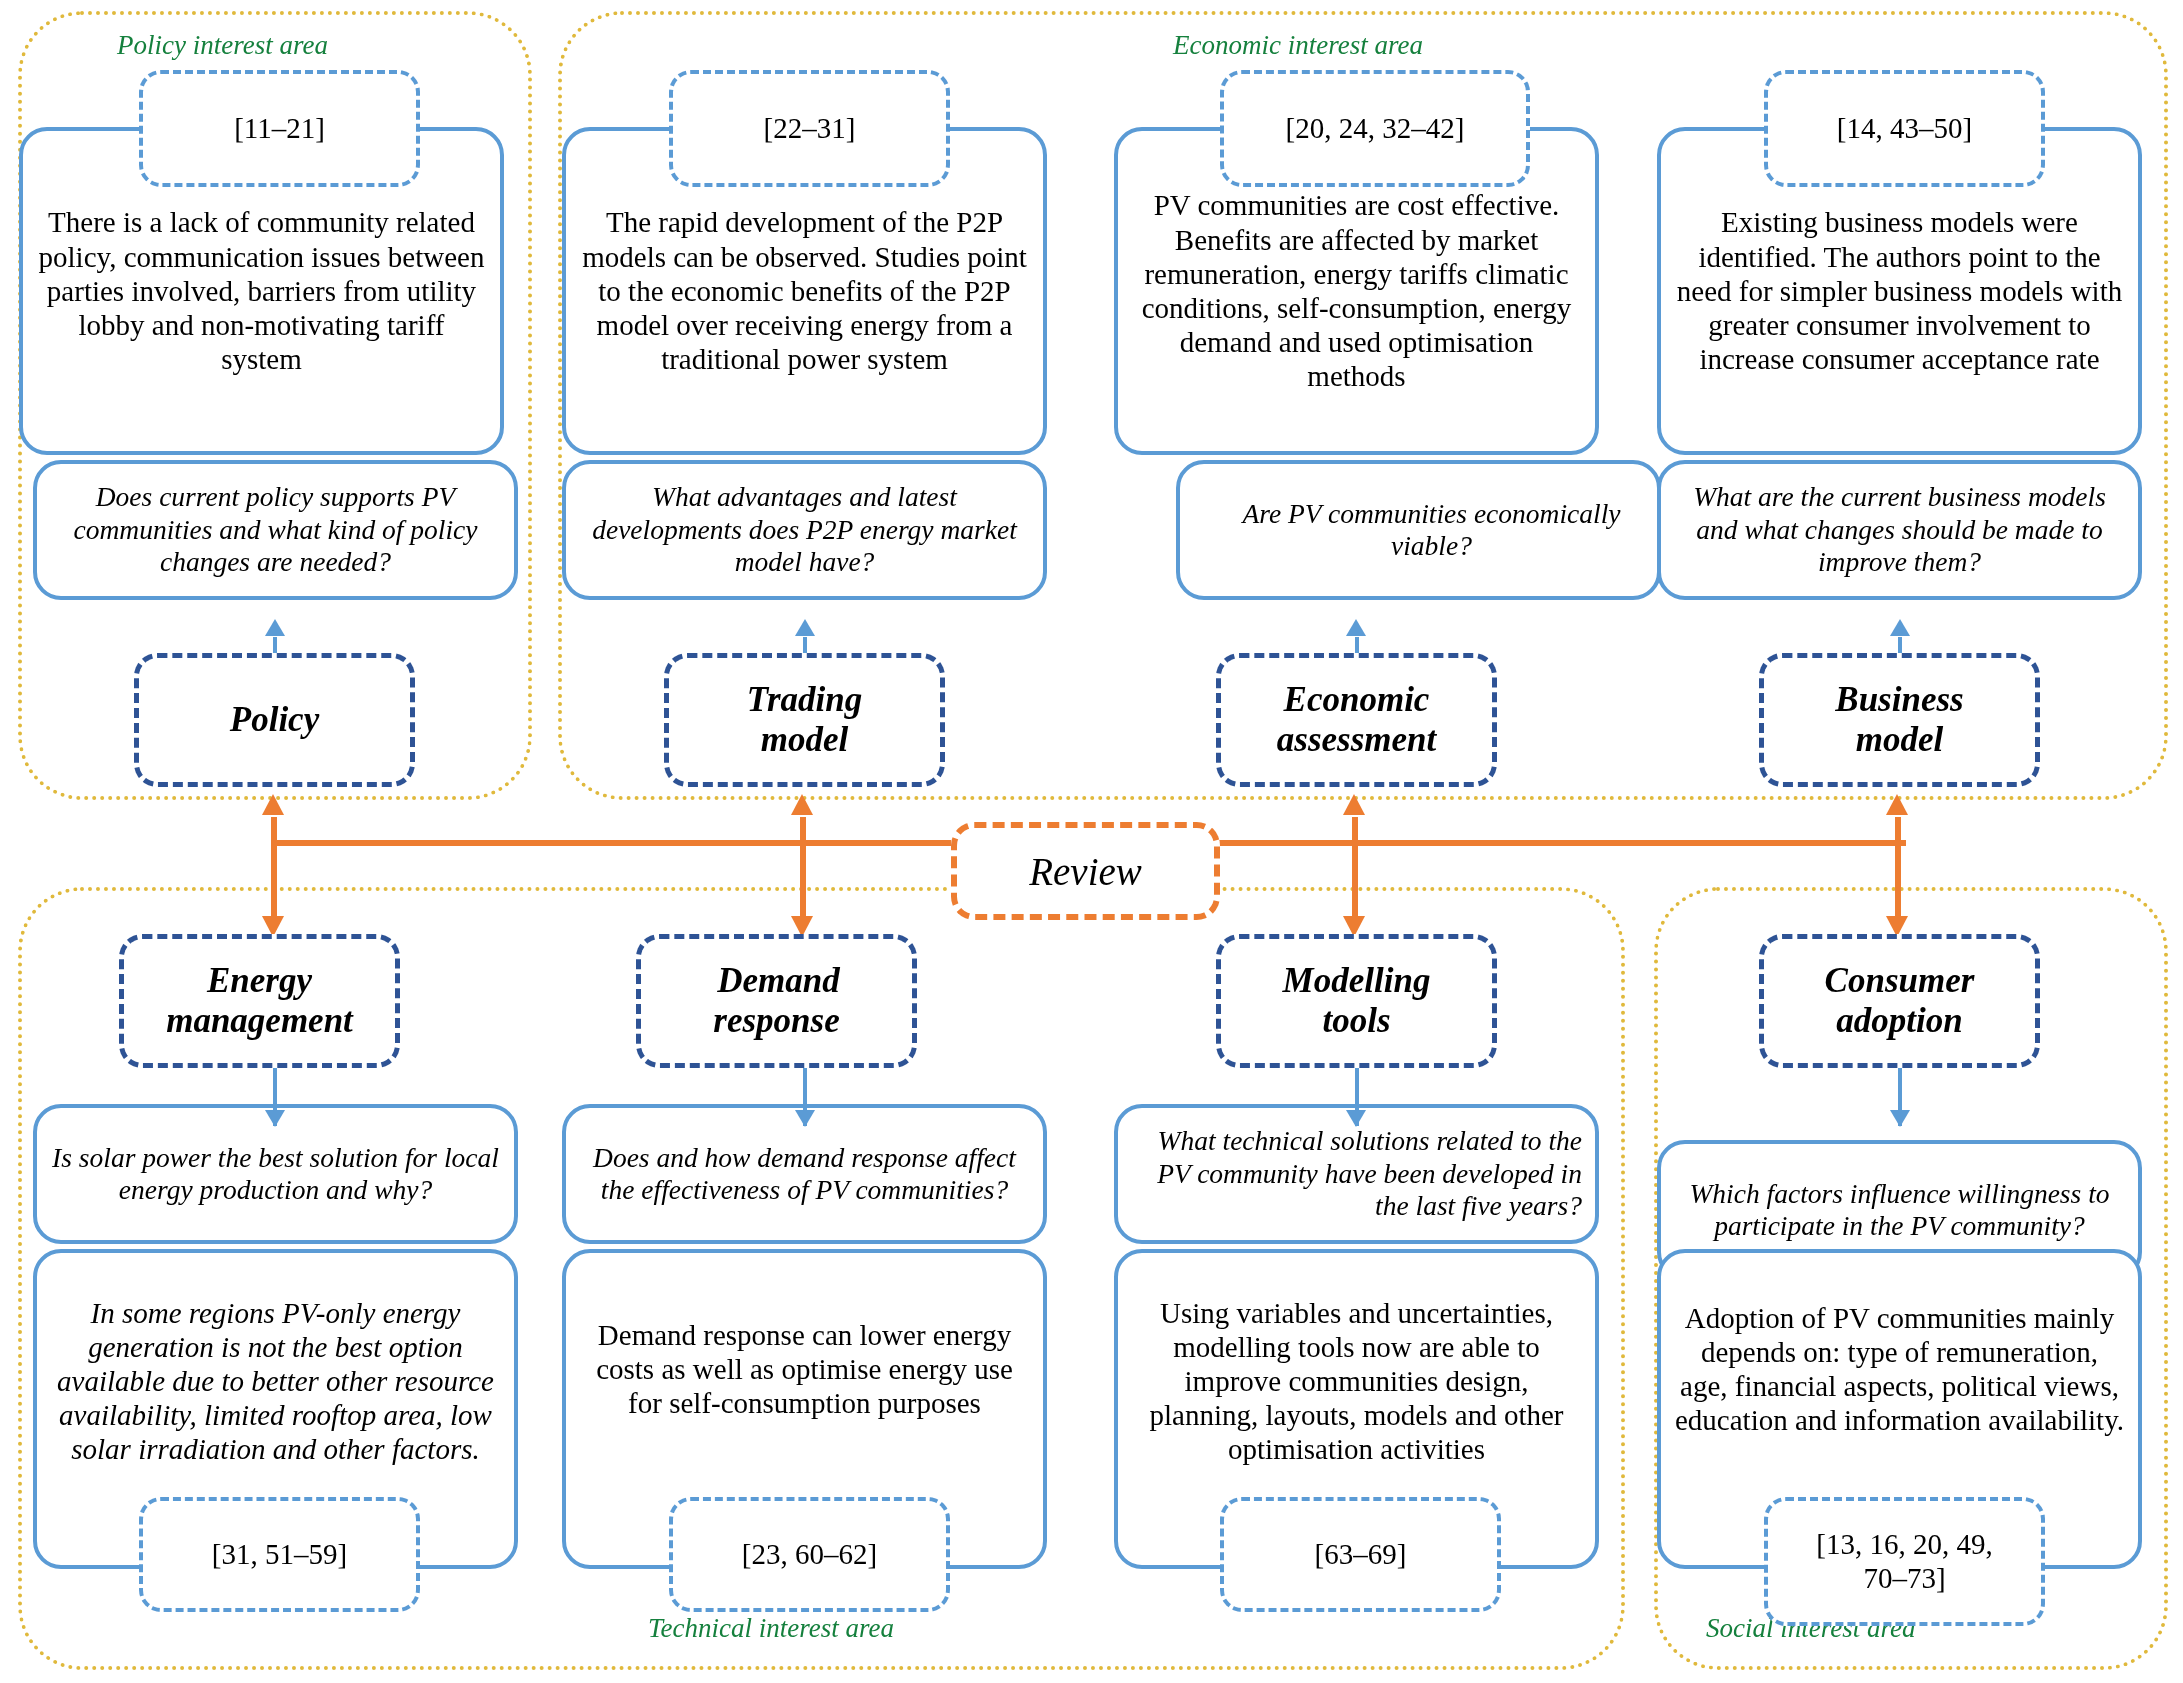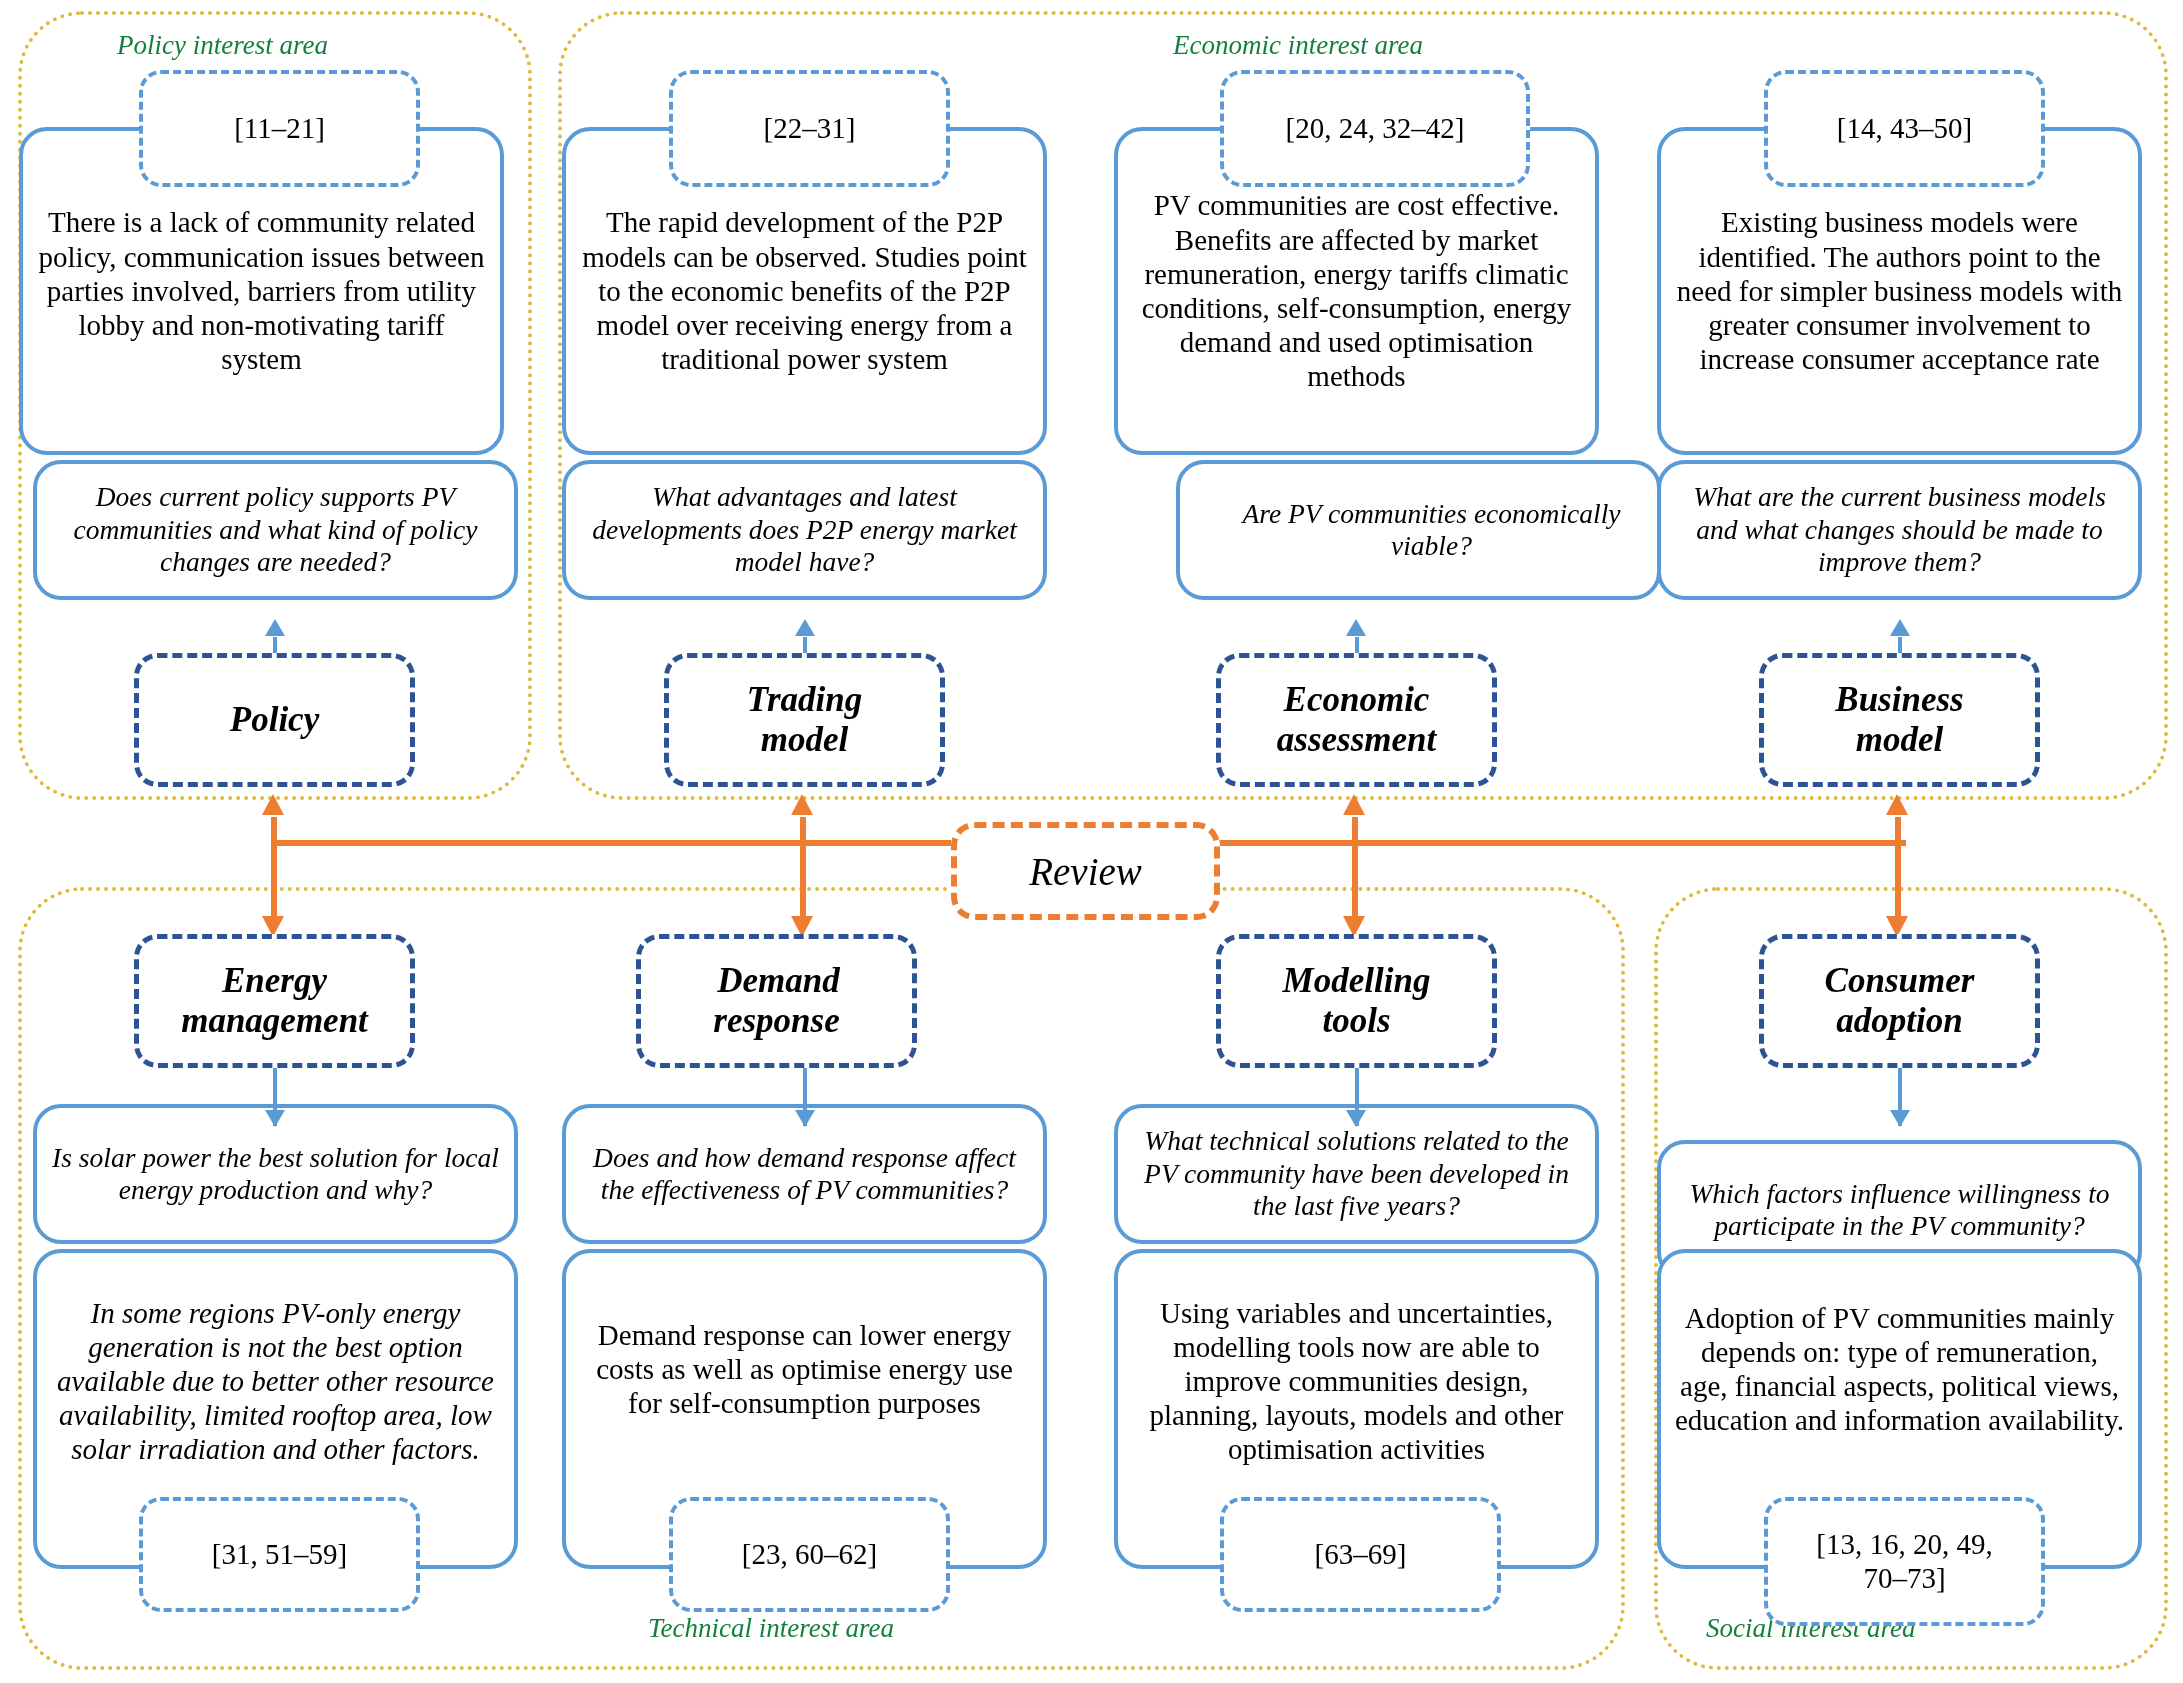--- a/index.html
+++ b/index.html
@@ -174,41 +174,41 @@
   <div class="oline" style="left:800px; top:844px; width:6.4px; height:75px;"></div>
   <div class="oline" style="left:1352px; top:844px; width:6.4px; height:75px;"></div>
   <div class="oline" style="left:1895px; top:844px; width:6.4px; height:75px;"></div>
   <div class="arrow arrow-down-orange" style="left:262px; top:916px;"></div>
   <div class="arrow arrow-down-orange" style="left:791px; top:916px;"></div>
   <div class="arrow arrow-down-orange" style="left:1343px; top:916px;"></div>
   <div class="arrow arrow-down-orange" style="left:1886px; top:916px;"></div>
 
   <div class="reviewbox" style="left:951px; top:822px; width:269px; height:98px;">Review</div>
 
-  <div class="catbox" style="left:134px; top:934px; width:281px; height:134px;text-align:center;">Energy
+  <div class="catbox" style="left:119px; top:934px; width:281px; height:134px;text-align:center;">Energy
 management</div>
   <div class="vline" style="left:273px; top:1068px; height:58px;"></div>
   <div class="arrow arrow-down-blue" style="left:265px; top:1110px;"></div>
   <div class="sbox question" style="left:33px; top:1104px; width:485px; height:140px;">Is solar power the best solution for local energy production and why?</div>
   <div class="sbox finding" style="left:33px; top:1249px; width:485px; height:320px; padding-bottom:64px;font-style:italic;">In some regions PV-only energy generation is not the best option available due to better other resource availability, limited rooftop area, low solar irradiation and other factors.</div>
   <div class="citebox" style="left:139px; top:1497px; width:281px; height:115px;">[31, 51–59]</div>
 
   <div class="catbox" style="left:636px; top:934px; width:281px; height:134px;text-align:right;">Demand
 response</div>
   <div class="vline" style="left:803px; top:1068px; height:58px;"></div>
   <div class="arrow arrow-down-blue" style="left:795px; top:1110px;"></div>
   <div class="sbox question" style="left:562px; top:1104px; width:485px; height:140px;">Does and how demand response affect the effectiveness of PV communities?</div>
   <div class="sbox finding" style="left:562px; top:1249px; width:485px; height:320px; padding-bottom:88px;">Demand response can lower energy costs as well as optimise energy use for self-consumption purposes</div>
   <div class="citebox" style="left:669px; top:1497px; width:281px; height:115px;">[23, 60–62]</div>
 
   <div class="catbox" style="left:1216px; top:934px; width:281px; height:134px;">Modelling
 tools</div>
   <div class="vline" style="left:1355px; top:1068px; height:58px;"></div>
   <div class="arrow arrow-down-blue" style="left:1346px; top:1110px;"></div>
-  <div class="sbox question" style="left:1114px; top:1104px; width:485px; height:140px;">What technical solutions related to the PV community have been developed in the last five years?</div>
+  <div class="sbox question" style="left:1114px; top:1104px; width:485px; height:140px;text-align:right;">What technical solutions related to the PV community have been developed in the last five years?</div>
   <div class="sbox finding" style="left:1114px; top:1249px; width:485px; height:320px; padding-bottom:64px;">Using variables and uncertainties, modelling tools now are able to improve communities design, planning, layouts, models and other optimisation activities</div>
   <div class="citebox" style="left:1220px; top:1497px; width:281px; height:115px;">[63–69]</div>
 
   <div class="catbox" style="left:1759px; top:934px; width:281px; height:134px;">Consumer
 adoption</div>
   <div class="vline" style="left:1898px; top:1068px; height:58px;"></div>
   <div class="arrow arrow-down-blue" style="left:1890px; top:1110px;"></div>
   <div class="sbox question" style="left:1657px; top:1104px; width:485px; height:140px;margin-top:36px;">Which factors influence willingness to participate in the PV community?</div>
   <div class="sbox finding" style="left:1657px; top:1249px; width:485px; height:320px; padding-bottom:88px;">Adoption of PV communities mainly depends on: type of remuneration, age, financial aspects, political views, education and information availability.</div>
   <div class="citebox" style="left:1764px; top:1497px; width:281px; height:129px; white-space:pre-line;">[13, 16, 20, 49,

